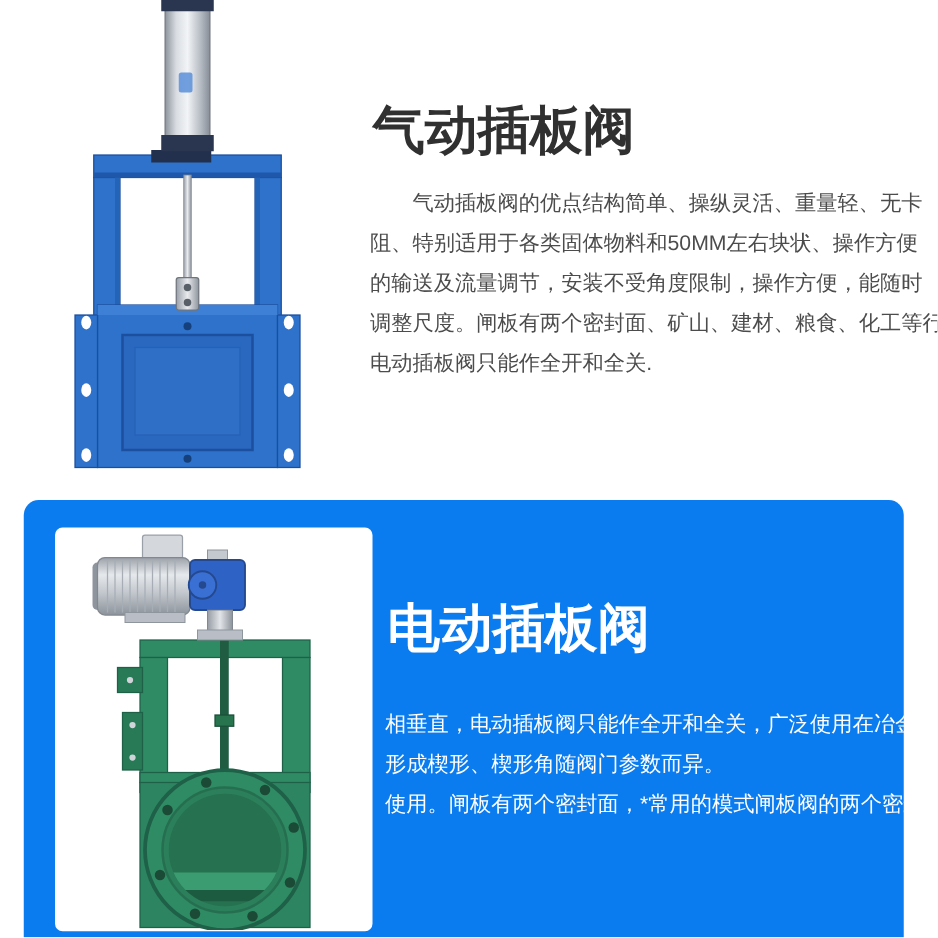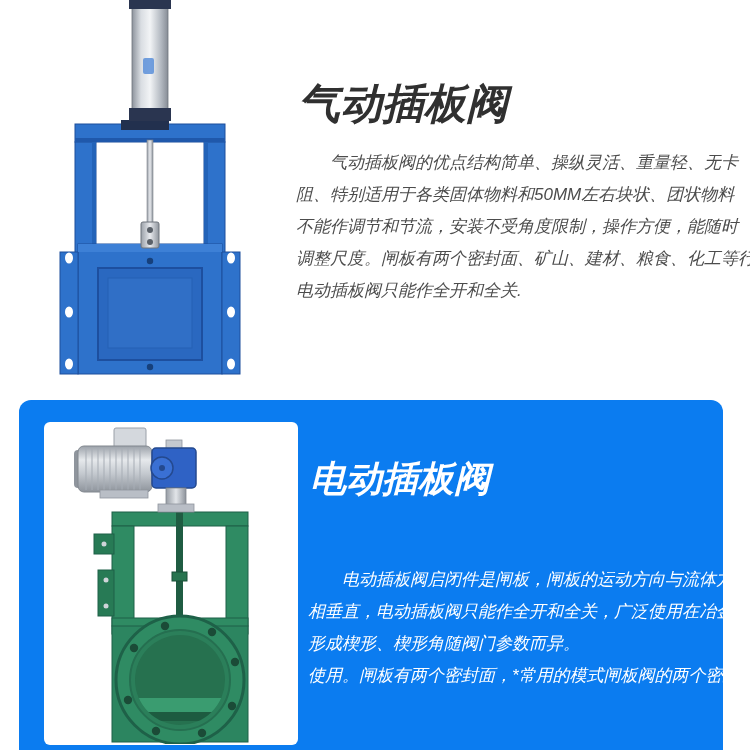--- a/index.html
+++ b/index.html
@@ -7,21 +7,21 @@
     --valve-blue:#2e72cb;
     --valve-blue-dark:#1d4f9f;
     --valve-green:#2f8b63;
     --valve-green-dark:#1e6148;
     --title-text:#303030;
     --body-text:#4c4c4c;
     --panel-text:#ffffff;
   }
   html,body{margin:0;padding:0;}
   body{width:750px;height:750px;background:#ffffff;font-family:"Liberation Sans", sans-serif;}
-  .page{position:relative;width:750px;height:750px;overflow:hidden;background:#fff;font-style:italic;}
+  .page{position:relative;width:750px;height:750px;overflow:hidden;background:#fff;}
 
   
   .top-section{position:absolute;left:0;top:0;width:750px;height:400px;background:#fff;}
   .pneu-photo{position:absolute;left:55px;top:0;width:190px;height:378px;}
   .top-title{
     position:absolute;left:298px;top:82px;
     font-size:42px;font-weight:bold;color:var(--title-text);
     letter-spacing:0px;line-height:44px;white-space:pre;
   }
   .top-para{position:absolute;left:296px;top:147px;width:420px;color:var(--body-text);}
@@ -31,22 +31,22 @@
   .bottom-panel{
     position:absolute;left:19px;top:400px;width:704px;height:350px;
     background:var(--panel-blue);border-radius:12px 12px 0 0;
   }
   .photo-card{
     position:absolute;left:25px;top:22px;width:254px;height:323px;
     background:#ffffff;border-radius:6px;overflow:hidden;
   }
   .elec-photo{position:absolute;left:0;top:0;width:254px;height:322px;}
   .bottom-title{
-    position:absolute;left:291px;top:56px;
-    font-size:36px;font-weight:bold;color:var(--panel-text);
+    position:absolute;left:291px;top:80px;
+    font-size:42px;font-weight:bold;color:var(--panel-text);
     line-height:46px;white-space:pre;
   }
   .bottom-para{position:absolute;left:289px;top:164px;width:410px;color:var(--panel-text);}
 </style>
 </head>
 <body>
 
 <div class="page">
 
   <div class="top-section">
@@ -108,22 +108,22 @@
         <rect x="74" y="0" width="42" height="9" fill="#2a3550"></rect>
         <rect x="74" y="108" width="42" height="13" fill="#2a3550"></rect>
         <rect x="88" y="58" width="11" height="16" rx="2" fill="#5b8fd9" opacity="0.85"></rect>
       </g>
     </svg>
 
     <div class="top-title">气动插板阀</div>
 
     <div class="top-para">
       <div class="para-line">　　气动插板阀的优点结构简单、操纵灵活、重量轻、无卡</div>
-      <div class="para-line">阻、特别适用于各类固体物料和50MM左右块状、团状物料</div>
-      <div class="para-line">不能作调节和节流，安装不受角度限制，操作方便，能随时</div>
+      <div class="para-line">阻、特别适用于各类固体物料和50MM左右块状、操作方便</div>
+      <div class="para-line">的输送及流量调节，安装不受角度限制，操作方便，能随时</div>
       <div class="para-line">调整尺度。闸板有两个密封面、矿山、建材、粮食、化工等行</div>
       <div class="para-line">电动插板阀只能作全开和全关.</div>
     </div>
   </div>
 
   <div class="bottom-panel">
 
     <div class="photo-card">
       <svg class="elec-photo" viewBox="0 0 254 322">
         <defs>
@@ -202,20 +202,19 @@
           <circle cx="118" cy="46" r="3" fill="#24498f"></circle>
           <rect x="122" y="66" width="20" height="18" fill="url(#colGrad)" stroke="#82888f" stroke-width="0.8"></rect>
           <rect x="114" y="82" width="36" height="8" fill="#b9bec6" stroke="#8f959d" stroke-width="0.8"></rect>
         </g>
       </svg>
     </div>
 
     <div class="bottom-title">电动插板阀</div>
 
     <div class="bottom-para">
-      <div class="para-line">　　电动插板阀启闭件是闸板，闸板的运动方向与流体方向</div>
       <div class="para-line">相垂直，电动插板阀只能作全开和全关，广泛使用在冶金</div>
       <div class="para-line">形成楔形、楔形角随阀门参数而异。</div>
       <div class="para-line">使用。闸板有两个密封面，*常用的模式闸板阀的两个密封面</div>
     </div>
   </div>
 
 </div>
 
 </body></html>

